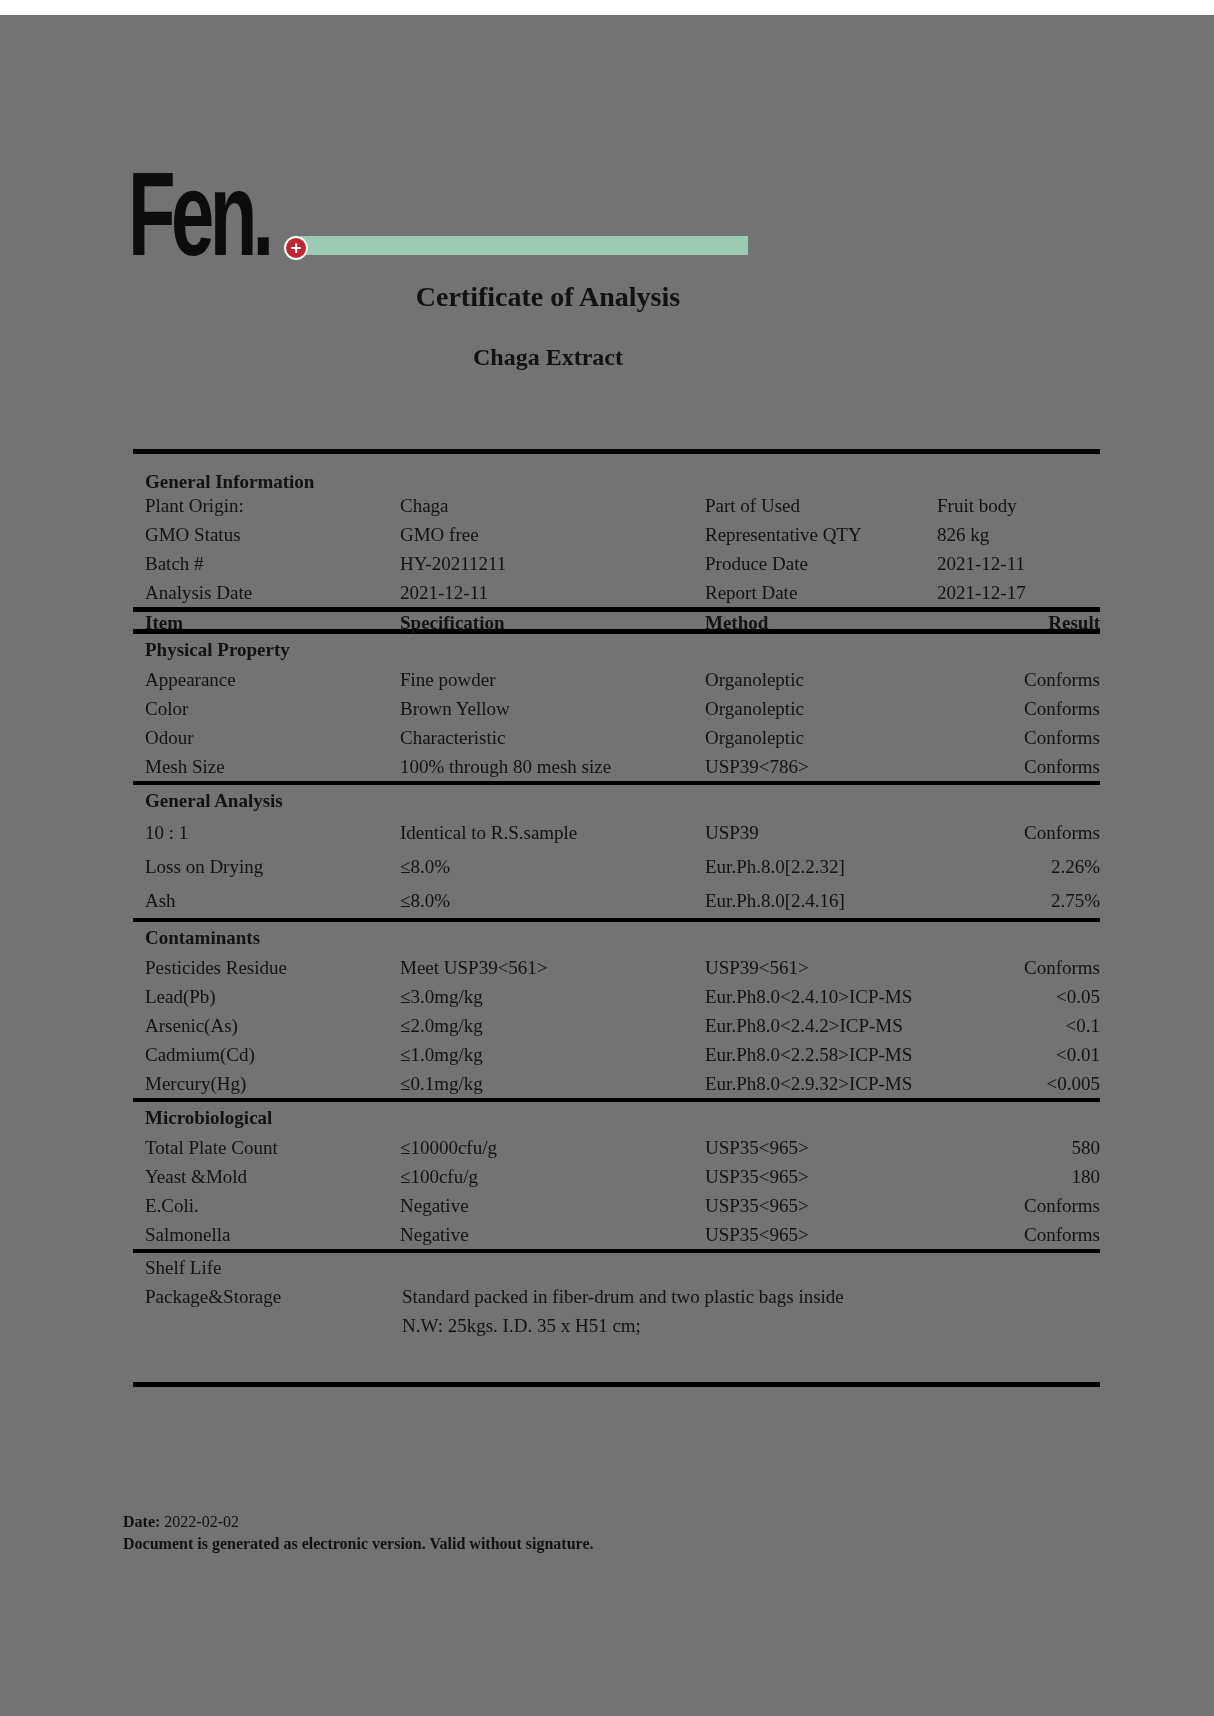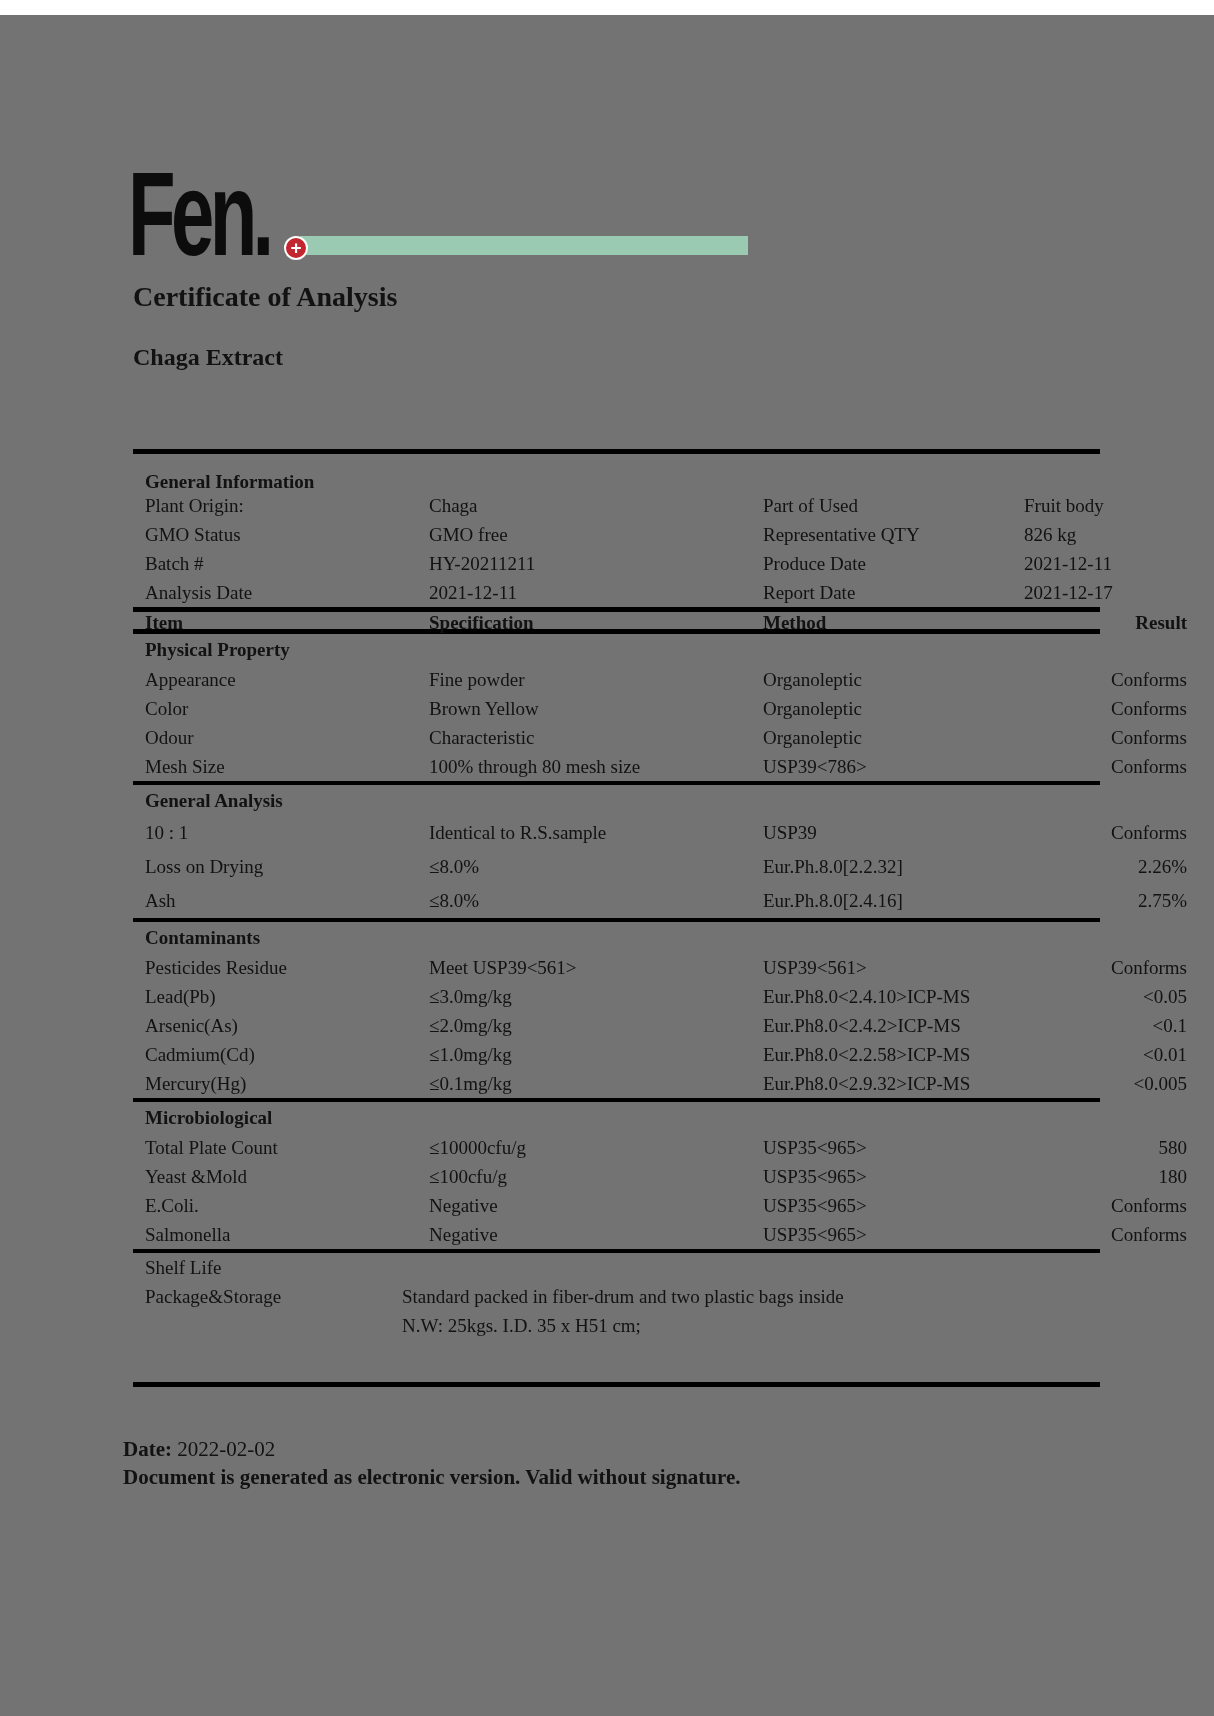--- a/index.html
+++ b/index.html
@@ -25,32 +25,32 @@
     width:24px; height:24px; border-radius:50%; background:#c2262e;
     color:#fff; font-family:"Liberation Sans", sans-serif; font-weight:bold; font-size:19px;
     display:flex; align-items:center; justify-content:center;
     position:relative; z-index:2; margin-right:-8px; top:3px;
     border:2px solid #fff;
   }
   .logo-bar { width:448px; height:19px; }
 
   
   .title, .subtitle {
-    position:absolute; left:133px; width:830px; font-weight:bold;
+    position:absolute; left:133px; width:830px; text-align:center; font-weight:bold;
   }
   .title { top:266px; font-size:28px; }
   .subtitle { top:329px; font-size:24px; }
 
   
   .coa-table { position:absolute; top:434px; left:133px; width:967px; }
   .rule { height:5px; background:#000; }
   .rule.thin { height:4px; }
   .row {
     display:grid; grid-template-columns:262px 305px 230px 170px;
-    align-items:center; height:29px; font-size:19px;gap:29px;
+    align-items:center; height:29px; font-size:19px;
   }
   .row.tall { height:34px; }
   .c1 { padding-left:12px; }
   .c2, .c3 { padding-left:5px; }
   .c4 { text-align:right; }
   .info-row .c4 { text-align:left; padding-left:7px; }
   .header-row { height:17px; font-weight:bold; }
   .section-heading {
     height:31px; display:flex; align-items:center;
     padding-left:12px; font-weight:bold; font-size:19px;
@@ -58,21 +58,21 @@
   .info-heading { height:37px; padding-top:18px; }
   .shelf-row {
     display:grid; grid-template-columns:262px 705px;
     align-items:center; height:29px; font-size:19px;
   }
   .shelf-row .lab { padding-left:12px; font-weight:normal; }
   .shelf-row .val { padding-left:7px; }
   .spacer { height:42px; }
 
   
-  .footer { position:absolute; top:1420px; left:123px; font-size:21px; line-height:1.35; }
+  .footer { position:absolute; top:1496px; left:123px; font-size:16px; line-height:1.35; }
   .footer b { font-weight:bold; }
 </style>
 </head>
 <body>
 
 <div class="page">
 
   <div class="logo-text">Fen.</div>
   <div class="logo-dotbar">
     <span class="logo-plus" style="background: rgb(194, 38, 46);">+</span>

